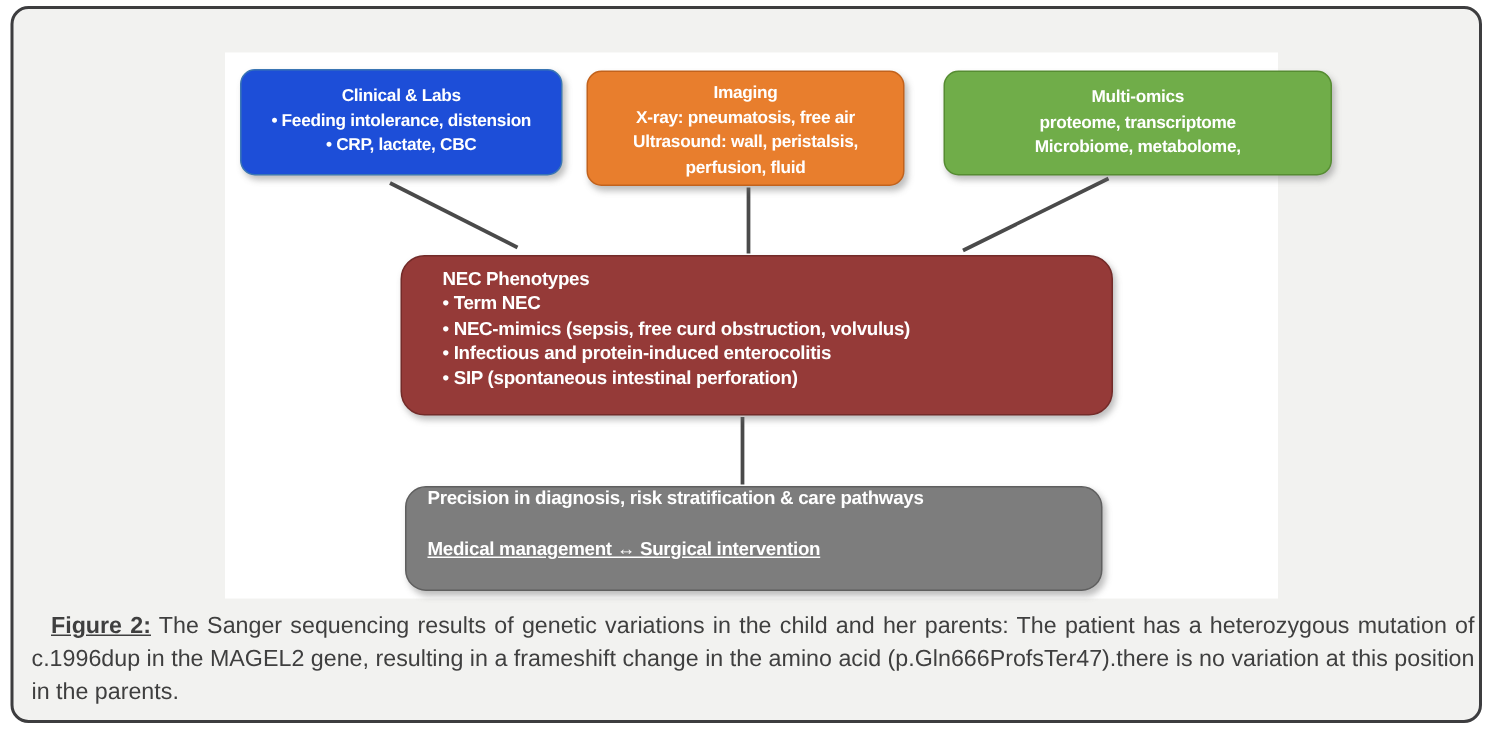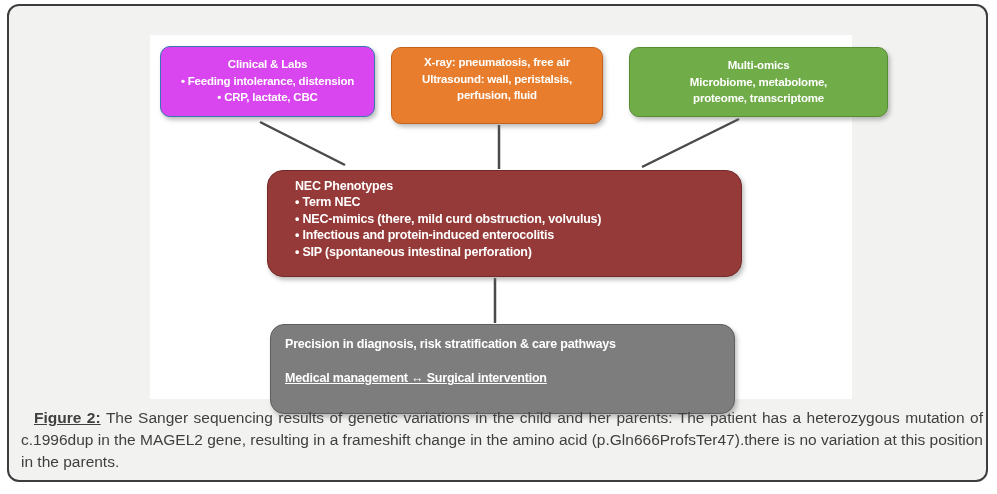--- a/index.html
+++ b/index.html
@@ -41,39 +41,39 @@
   .box-title { text-align: center; }
   .topbox {
     border-radius: 10px;
     text-align: center;
     font-size: 11.5px;
     line-height: 16.5px;
     letter-spacing: -0.2px;
     padding-top: 9px;
   }
   .topbox .tline { white-space: nowrap; }
-  .blue   { left: 10px;  top: 11px; width: 215px; height: 71px; background: #d946ef; border: 1px solid #3a76b4; }
+  .blue   { left: 10px;  top: 11px; width: 215px; height: 71px; background: #1d4ed8; border: 1px solid #3a76b4; }
   .orange { left: 241px; top: 12px; width: 212px; height: 77px; background: #e87e2d; border: 1px solid #c2621c; padding-top: 6px; }
   .green  { left: 479px; top: 12px; width: 259px; height: 70px; background: #70ad49; border: 1px solid #568c32; }
   .nec {
     left: 117px; top: 135px; width: 475px; height: 107px;
     background: #953a38; border: 1px solid #732b29;
     border-radius: 16px;
     font-size: 12.5px;
     line-height: 16.4px;
     letter-spacing: -0.2px;
     padding: 7px 14px 0 27px;
   }
   .outcome {
-    left: 120px; top: 289px; width: 465px; height: 90px;
+    left: 120px; top: 289px; width: 465px; height: 70px;
     background: #7d7d7d; border: 1px solid #5f5f5f;
     border-radius: 14px;
     font-size: 12.5px;
     letter-spacing: -0.2px;
-    padding: 12px 14px 0 14px;
+    padding: 0 14px 0 14px;
   }
   .outcome .oline2 { margin-top: 20px; text-decoration: underline; }
   .caption {
     position: absolute;
     left: 12px; top: 401px;   
     width: 962px;
     color: #3f3f3f;
     font-size: 15.5px;
     line-height: 22px;
   }
@@ -96,35 +96,36 @@
         <line x1="345" y1="243" x2="345" y2="288" stroke="#4a4a4a" stroke-width="2.5"></line>
       </svg>
 
       <div class="box topbox blue">
         <div class="box-title">Clinical &amp; Labs</div>
         <div class="tline">• Feeding intolerance, distension</div>
         <div class="tline">• CRP, lactate, CBC</div>
       </div>
 
       <div class="box topbox orange">
+        <div class="box-title">Imaging</div>
         <div class="tline">X-ray: pneumatosis, free air</div>
         <div class="tline">Ultrasound: wall, peristalsis,</div>
         <div class="tline">perfusion, fluid</div>
       </div>
 
       <div class="box topbox green">
         <div class="box-title">Multi-omics</div>
+        <div class="tline">proteome, transcriptome</div>
         <div class="tline">Microbiome, metabolome,</div>
-        <div class="tline">proteome, transcriptome</div>
       </div>
 
       <div class="box nec">
         <div>NEC Phenotypes</div>
         <div>• Term NEC</div>
-        <div>• NEC-mimics (there, mild curd obstruction, volvulus)</div>
+        <div>• NEC-mimics (sepsis, free curd obstruction, volvulus)</div>
         <div>• Infectious and protein-induced enterocolitis</div>
         <div>• SIP (spontaneous intestinal perforation)</div>
       </div>
 
       <div class="box outcome">
         <div class="oline1">Precision in diagnosis, risk stratification &amp; care pathways</div>
         <div class="oline2">Medical management ↔ Surgical intervention</div>
       </div>
 
     </div>

